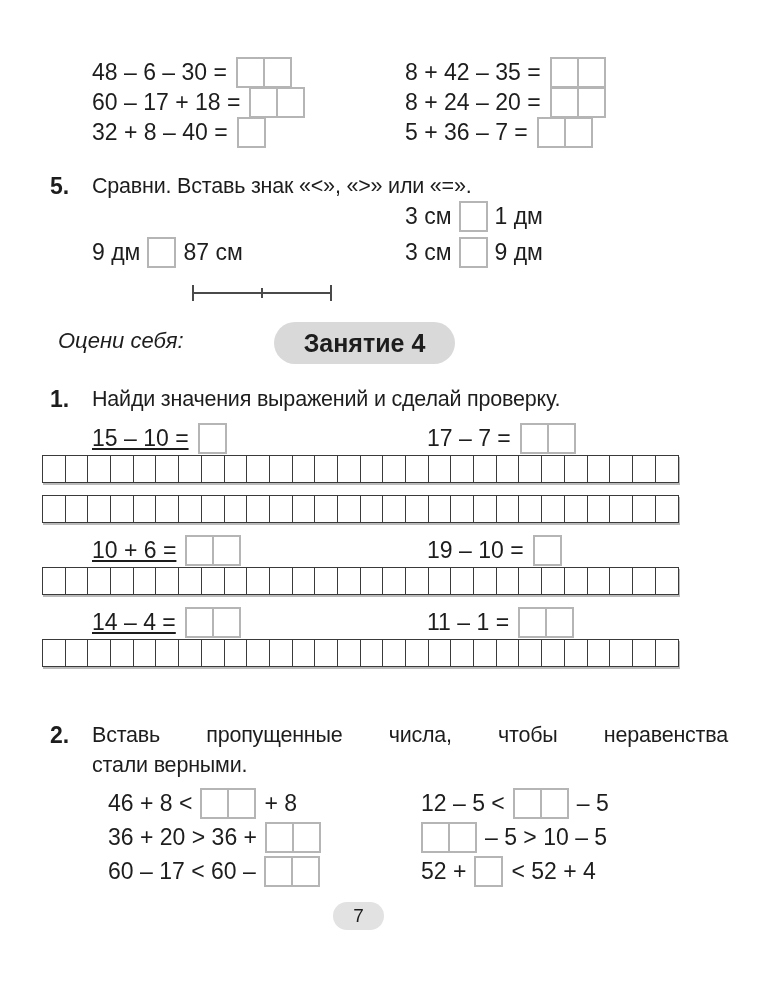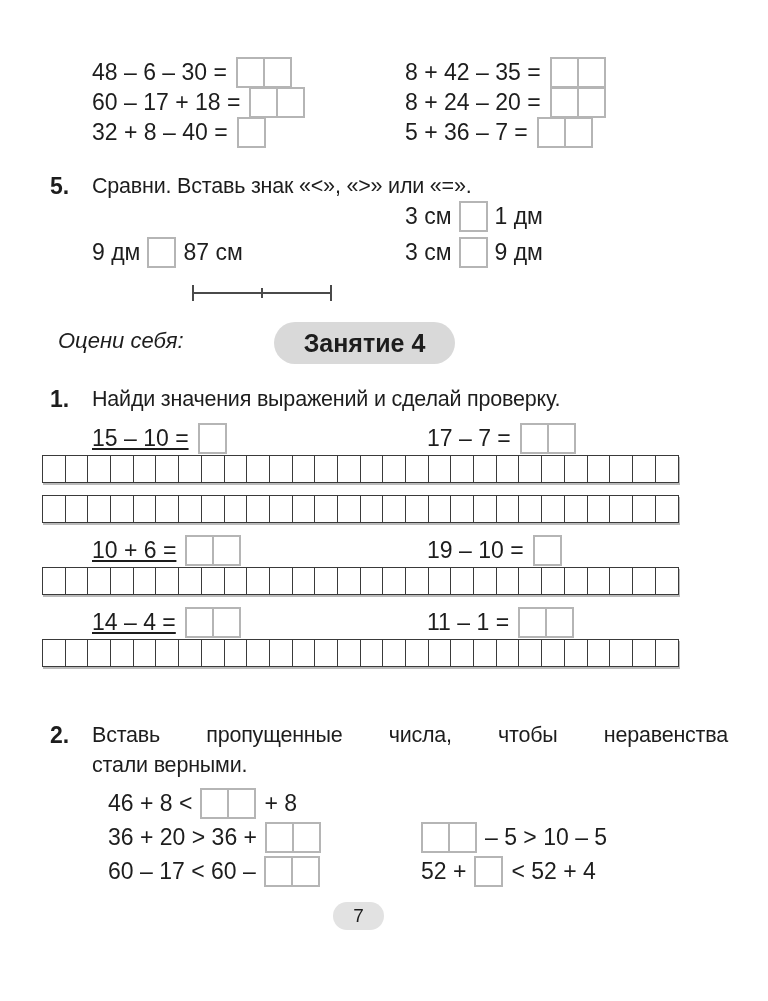--- a/index.html
+++ b/index.html
@@ -323,20 +323,28 @@
   <div id="ineq" class="abs" style="top:788px;left:0;width:768px;margin-left:16px;">
       <div class="ineq-row">
         <div class="ineq-cell L">
           <div>46 + 8 &lt;</div>
           <div class="boxes">
             <div class="bx"></div>
             <div class="bx"></div>
           </div>
           <div>+ 8</div>
         </div>
+        <div class="ineq-cell R">
+          <div>12 – 5 &lt;</div>
+          <div class="boxes">
+            <div class="bx"></div>
+            <div class="bx"></div>
+          </div>
+          <div>– 5</div>
+        </div>
       </div>
       <div class="ineq-row">
         <div class="ineq-cell L">
           <div>36 + 20 &gt; 36 +</div>
           <div class="boxes">
             <div class="bx"></div>
             <div class="bx"></div>
           </div>
         </div>
         <div class="ineq-cell R">

